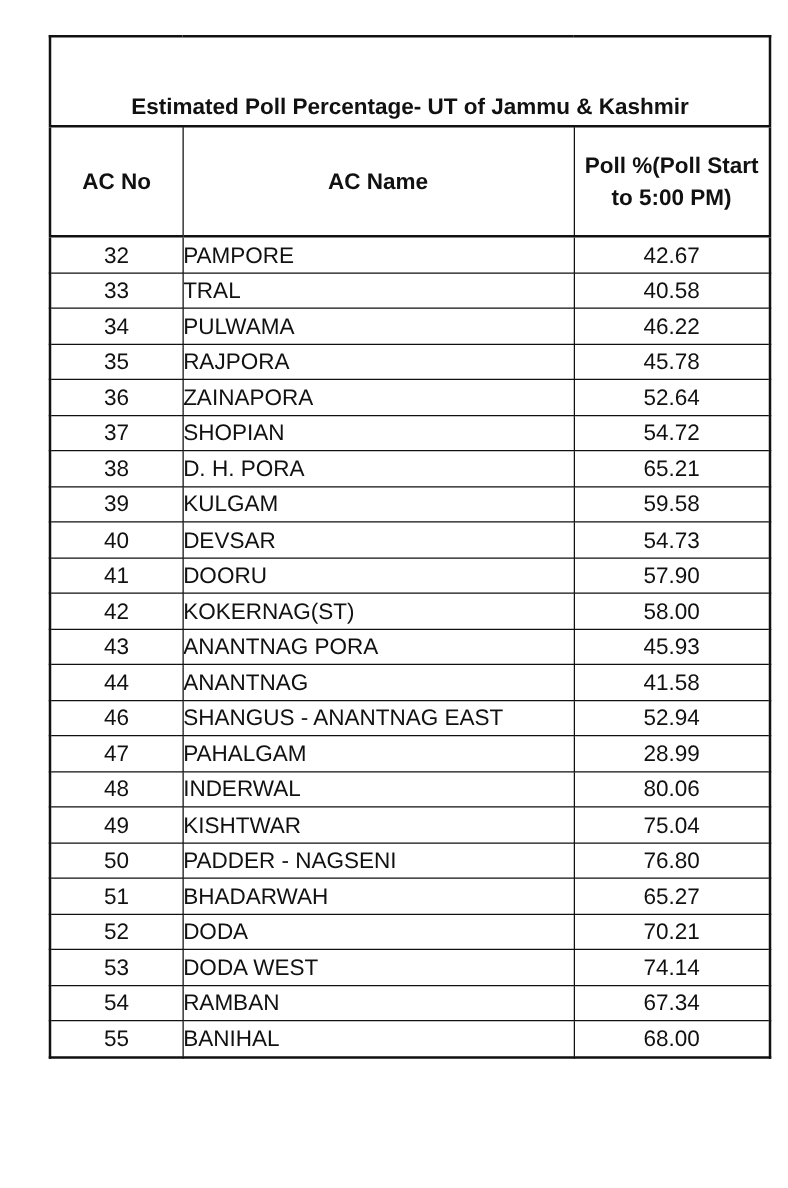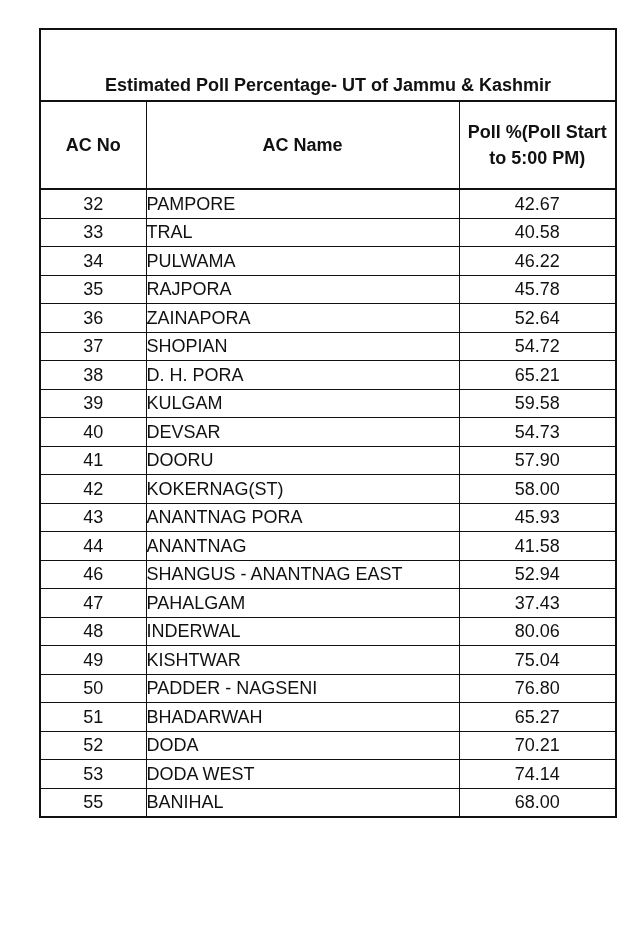--- a/index.html
+++ b/index.html
@@ -162,21 +162,21 @@
         <td class="ac-pct">41.58</td>
       </tr>
       <tr class="data-row">
         <td class="ac-no">46</td>
         <td class="ac-name">SHANGUS - ANANTNAG EAST</td>
         <td class="ac-pct">52.94</td>
       </tr>
       <tr class="data-row">
         <td class="ac-no">47</td>
         <td class="ac-name">PAHALGAM</td>
-        <td class="ac-pct">37.43</td>
+        <td class="ac-pct">28.99</td>
       </tr>
       <tr class="data-row">
         <td class="ac-no">48</td>
         <td class="ac-name">INDERWAL</td>
         <td class="ac-pct">80.06</td>
       </tr>
       <tr class="data-row">
         <td class="ac-no">49</td>
         <td class="ac-name">KISHTWAR</td>
         <td class="ac-pct">75.04</td>
@@ -195,18 +195,23 @@
         <td class="ac-no">52</td>
         <td class="ac-name">DODA</td>
         <td class="ac-pct">70.21</td>
       </tr>
       <tr class="data-row">
         <td class="ac-no">53</td>
         <td class="ac-name">DODA WEST</td>
         <td class="ac-pct">74.14</td>
       </tr>
       <tr class="data-row">
+        <td class="ac-no">54</td>
+        <td class="ac-name">RAMBAN</td>
+        <td class="ac-pct">67.34</td>
+      </tr>
+      <tr class="data-row">
         <td class="ac-no">55</td>
         <td class="ac-name">BANIHAL</td>
         <td class="ac-pct">68.00</td>
       </tr>
   </tbody>
 </table>
 
 </body></html>

